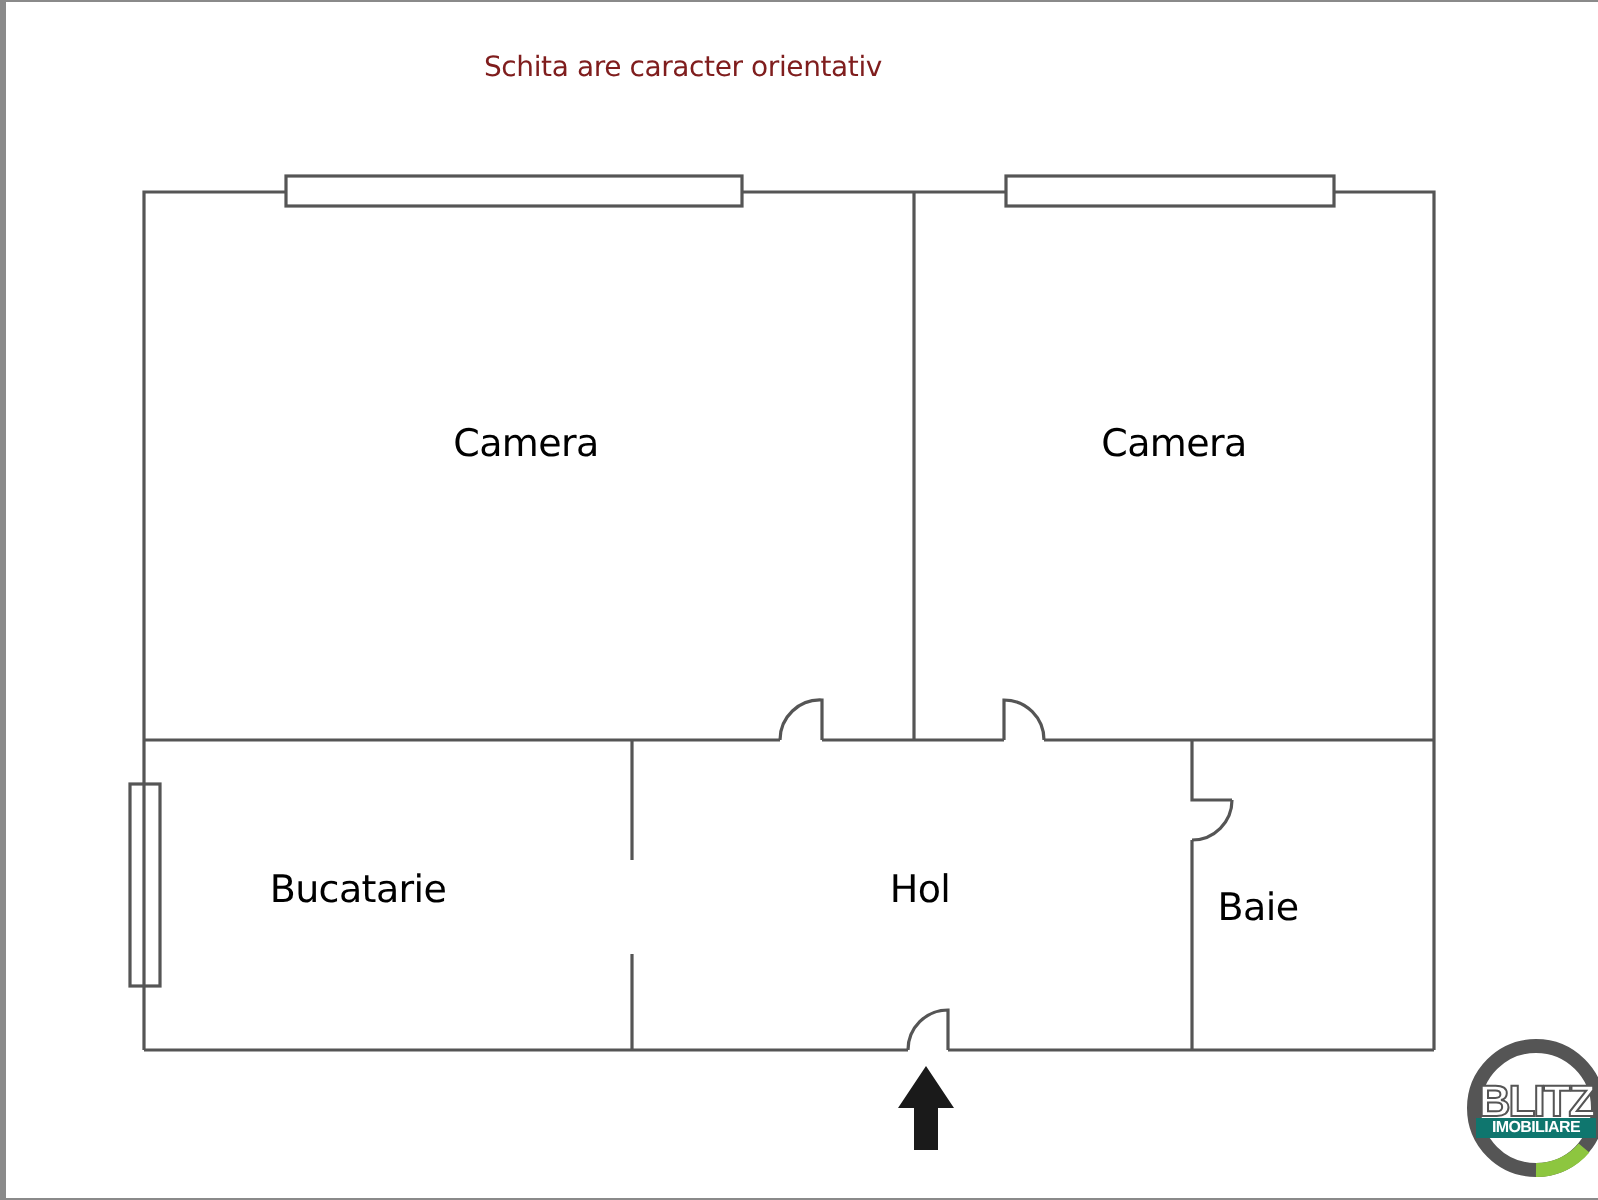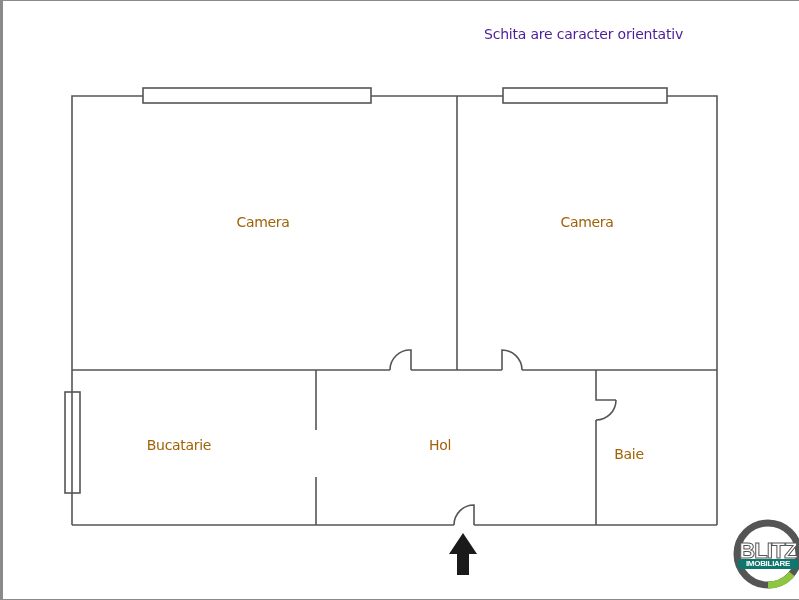--- a/index.html
+++ b/index.html
@@ -1,23 +1,23 @@
 <!DOCTYPE html>
 <html><head>
 <meta charset="utf-8">
 <style>
   html, body { margin: 0; padding: 0; background: #ffffff; }
   body { width: 799px; height: 600px; position: relative; overflow: hidden;
          font-family: "DejaVu Sans", "Liberation Sans", sans-serif; }
   .frame { position: absolute; left: 0; top: 0; width: 797px; height: 598px;
            border: 1px solid #8a8a8a; border-left-width: 3px; box-sizing: content-box; }
-  .title { position: absolute; left: 0; width: 683px; top: 26px; text-align: right;
-           font-size: 14px; color: #4c1d95; letter-spacing: -0.2px; }
+  .title { position: absolute; left: 0; width: 683px; top: 26px; text-align: center;
+           font-size: 14px; color: #7f1d1d; letter-spacing: -0.2px; }
   svg.plan { position: absolute; left: 0; top: 0; }
-  .label { position: absolute; font-size: 14px; color: #a16207; transform: translate(-50%, -50%);
+  .label { position: absolute; font-size: 19px; color: #000000; transform: translate(-50%, -50%);
            white-space: nowrap; letter-spacing: -0.3px; }
   .logo { position: absolute; left: 720px; top: 518px; width: 72px; height: 72px; margin-left: 12px; }
   .logo-text1 { position: absolute; left: 0; width: 72px; top: 20px; text-align: center;
                 font-family: "Liberation Sans", sans-serif; font-weight: bold; font-size: 22px;
                 color: #ffffff; -webkit-text-stroke: 1px #555; letter-spacing: -1px; }
   .logo-text2 { position: absolute; left: 6px; width: 60px; top: 41px; text-align: center;
                 font-family: "Liberation Sans", sans-serif; font-weight: bold; font-size: 8px;
                 color: #ffffff; background: #0f766e; line-height: 10px; letter-spacing: -0.3px; }
 </style>
 </head>
@@ -58,21 +58,21 @@
     <path d="M454,525 A20,20 0 0 1 474,505 L474,525"></path>
     <line x1="474" y1="525" x2="717" y2="525"></line>
   </g>
 
   <polygon points="463,533 477,554 469,554 469,575 457,575 457,554 449,554" fill="#1a1a1a"></polygon>
 </svg>
 
 <div class="label" style="left:263px;top:222px">Camera</div>
 <div class="label" style="left:587px;top:222px">Camera</div>
 <div class="label" style="left:179px;top:445px">Bucatarie</div>
-<div class="label" style="left:440px;top:445px">Hol</div>
+<div class="label" style="left:460px;top:445px">Hol</div>
 <div class="label" style="left:629px;top:454px">Baie</div>
 
 <div class="logo">
   <svg width="72" height="72" viewBox="0 0 72 72">
     <circle cx="36" cy="36" r="31" fill="#ffffff" stroke="#555" stroke-width="7"></circle>
     <path d="M60,56 A31,31 0 0 1 36,67" fill="none" stroke="#8dc63f" stroke-width="7"></path>
   </svg>
   <div class="logo-text1">BLITZ</div>
   <div class="logo-text2">IMOBILIARE</div>
 </div>

